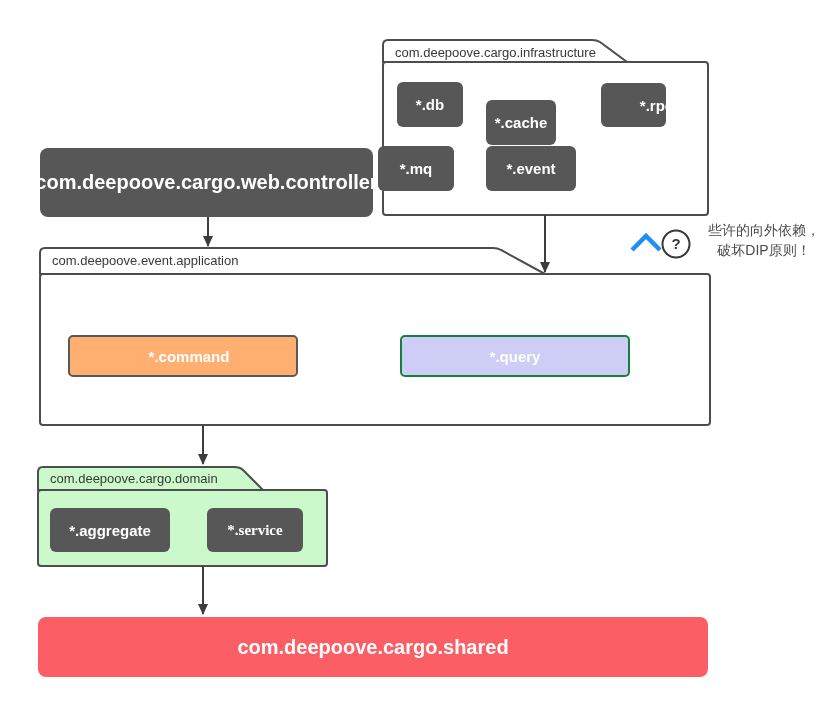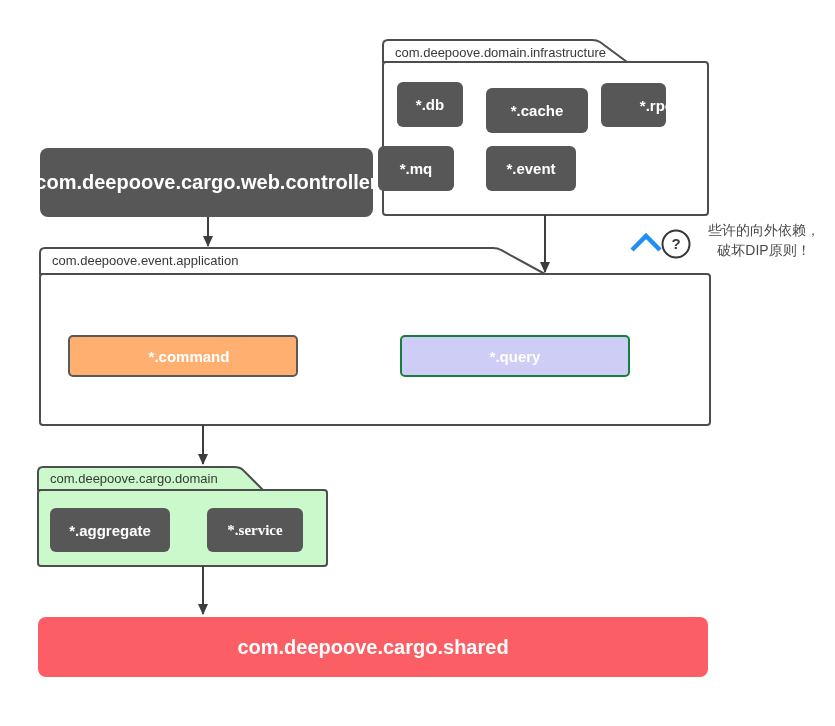--- a/index.html
+++ b/index.html
@@ -5,21 +5,21 @@
   html,body { margin:0; padding:0; background:#ffffff; }
   body { width:835px; height:726px; position:relative; overflow:hidden;
          font-family:"Liberation Sans", sans-serif; }
   .canvas { position:absolute; inset:0; }
   svg.overlay { position:absolute; left:0; top:0; width:835px; height:726px; z-index:1; }
 
   .module { position:absolute; display:flex; align-items:center; justify-content:center;
             color:#ffffff; font-weight:bold; font-size:15px; z-index:2; box-sizing:border-box; }
   .dark   { background:#575757; border-radius:6px; }
   .m-db        { left:397px; top:82px;  width:66px;  height:45px; }
-  .m-cache     { left:486px; top:88px;  width:102px;  height:45px; }
+  .m-cache     { left:486px; top:100px;  width:70px;  height:45px; }
   .m-rpc       { left:601px; top:83px;  width:65px;  height:44px;padding-left:46px; }
   .m-mq        { left:378px; top:146px; width:76px;  height:45px; }
   .m-event     { left:486px; top:146px; width:90px;  height:45px; }
   .m-command   { left:68px;  top:335px; width:230px; height:42px; background:#ffb070;
                  border:2px solid #595959; border-radius:5px;padding-left:12px; }
   .m-query     { left:400px; top:335px; width:230px; height:42px; background:#cdcdf5;
                  border:2px solid #15803d; border-radius:5px; }
   .m-aggregate { left:50px;  top:508px; width:120px; height:44px; }
   .m-service   { left:207px; top:508px; width:96px;  height:44px;font-family:Liberation Serif, serif; }
 
@@ -62,21 +62,21 @@
 
     <line x1="208" y1="217" x2="208" y2="246" stroke="#3d3d3d" stroke-width="2" marker-end="url(#ah)"></line>
     <line x1="545" y1="215" x2="545" y2="272" stroke="#3d3d3d" stroke-width="2" marker-end="url(#ah)"></line>
     <line x1="203" y1="425" x2="203" y2="464" stroke="#3d3d3d" stroke-width="2" marker-end="url(#ah)"></line>
     <line x1="203" y1="566" x2="203" y2="614" stroke="#3d3d3d" stroke-width="2" marker-end="url(#ah)"></line>
 
     <path d="M 632 250 L 646 236 L 660 250" fill="none" stroke="#1f8ef7" stroke-width="4.5" stroke-linejoin="miter"></path>
     <circle cx="676" cy="244" r="13.5" fill="#ffffff" stroke="#383838" stroke-width="2"></circle>
   </svg>
 
-  <div class="pkg-label l-infra">com.deepoove.domain.infrastructure</div>
+  <div class="pkg-label l-infra">com.deepoove.cargo.infrastructure</div>
   <div class="pkg-label l-app">com.deepoove.event.application</div>
   <div class="pkg-label l-domain">com.deepoove.cargo.domain</div>
 
   <div class="module dark m-db">*.db</div>
   <div class="module dark m-cache">*.cache</div>
   <div class="module dark m-rpc">*.rpc</div>
   <div class="module dark m-mq">*.mq</div>
   <div class="module dark m-event">*.event</div>
 
   <div class="node n-controller">com.deepoove.cargo.web.controller</div>

